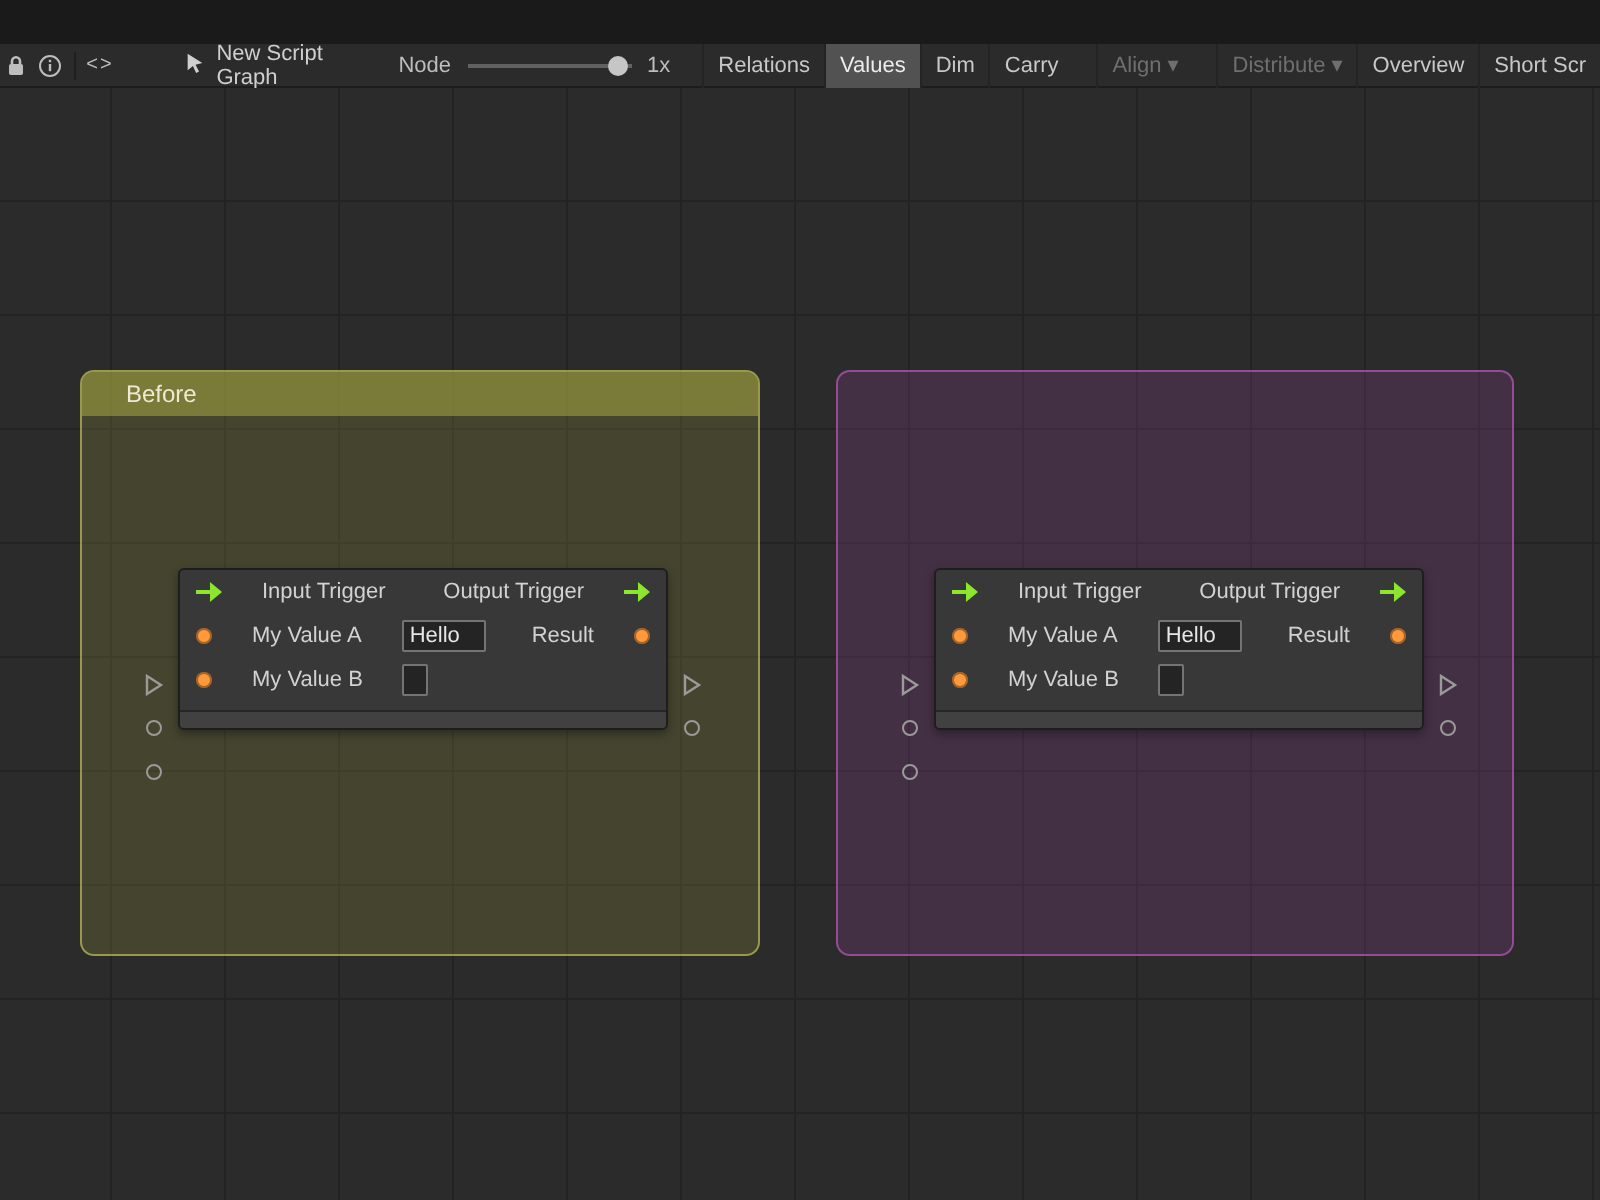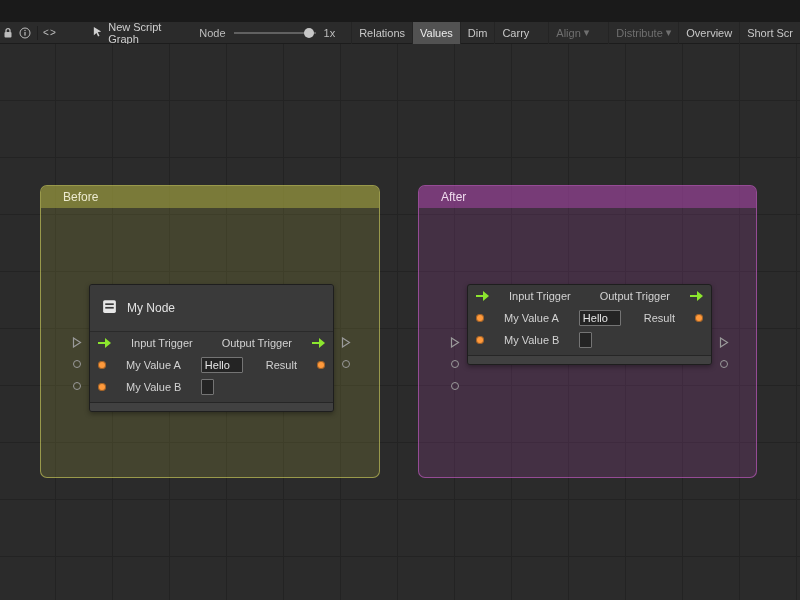--- a/index.html
+++ b/index.html
@@ -145,30 +145,20 @@
       <span class="ext ext-circle cir-l1"></span>
       <span class="ext ext-circle cir-l2"></span>
       <span class="ext tri-right">
         <svg width="10" height="11" viewBox="0 0 10 11">
             <path d="M1.5 1 L8.5 5.5 L1.5 10 Z" fill="none" stroke="#9a9a9a" stroke-width="1.2"></path>
           </svg>
       </span>
       <span class="ext ext-circle cir-r1"></span>
 
       <div class="node">
-        <div class="node-header">
-          <span>
-            <svg width="17" height="17" viewBox="0 0 16 16">
-                <rect x="2" y="2" width="12" height="12" rx="1.5" fill="#e6e6e6"></rect>
-                <rect x="4" y="5" width="8" height="1.6" fill="#3a3a3a"></rect>
-                <rect x="4" y="8.4" width="8" height="1.6" fill="#3a3a3a"></rect>
-              </svg>
-          </span>
-          <span class="node-title">My Node</span>
-        </div>
         <div class="node-body">
           <div class="port-row">
             <div class="port-side">
               <span class="trigger-arrow">
                 <svg width="13" height="10" viewBox="0 0 13 10">
                     <rect x="0" y="4" width="7" height="2" fill="currentColor"></rect>
                     <path d="M7 0 L13 5 L7 10 Z" fill="currentColor"></path>
                   </svg>
               </span>
               <span class="port-label">Input Trigger</span>
@@ -201,23 +191,20 @@
               <input class="port-field field-b" readonly="" style="">
             </div>
             <div class="port-side"></div>
           </div>
         </div>
         <div class="node-footer"></div>
       </div>
     </div>
 
     <div class="group after">
-      <div class="group-header">
-        <span>After</span>
-      </div>
 
       <span class="ext tri-left">
         <svg width="10" height="11" viewBox="0 0 10 11">
             <path d="M1.5 1 L8.5 5.5 L1.5 10 Z" fill="none" stroke="#9a9a9a" stroke-width="1.2"></path>
           </svg>
       </span>
       <span class="ext ext-circle cir-l1"></span>
       <span class="ext ext-circle cir-l2"></span>
       <span class="ext tri-right">
         <svg width="10" height="11" viewBox="0 0 10 11">

